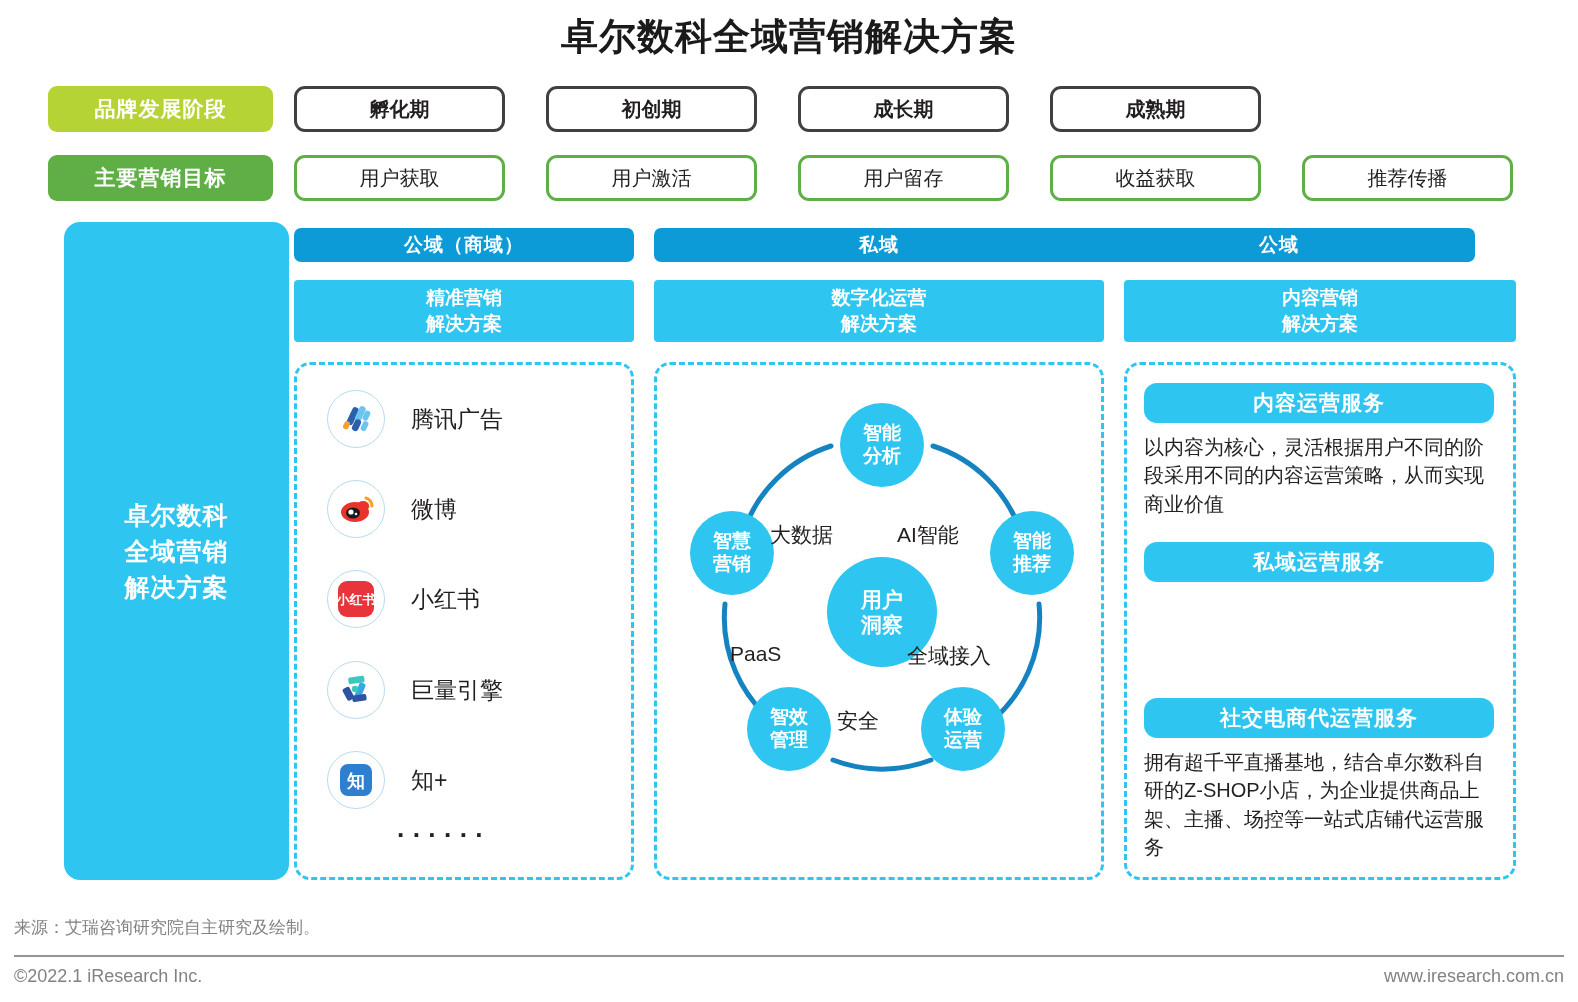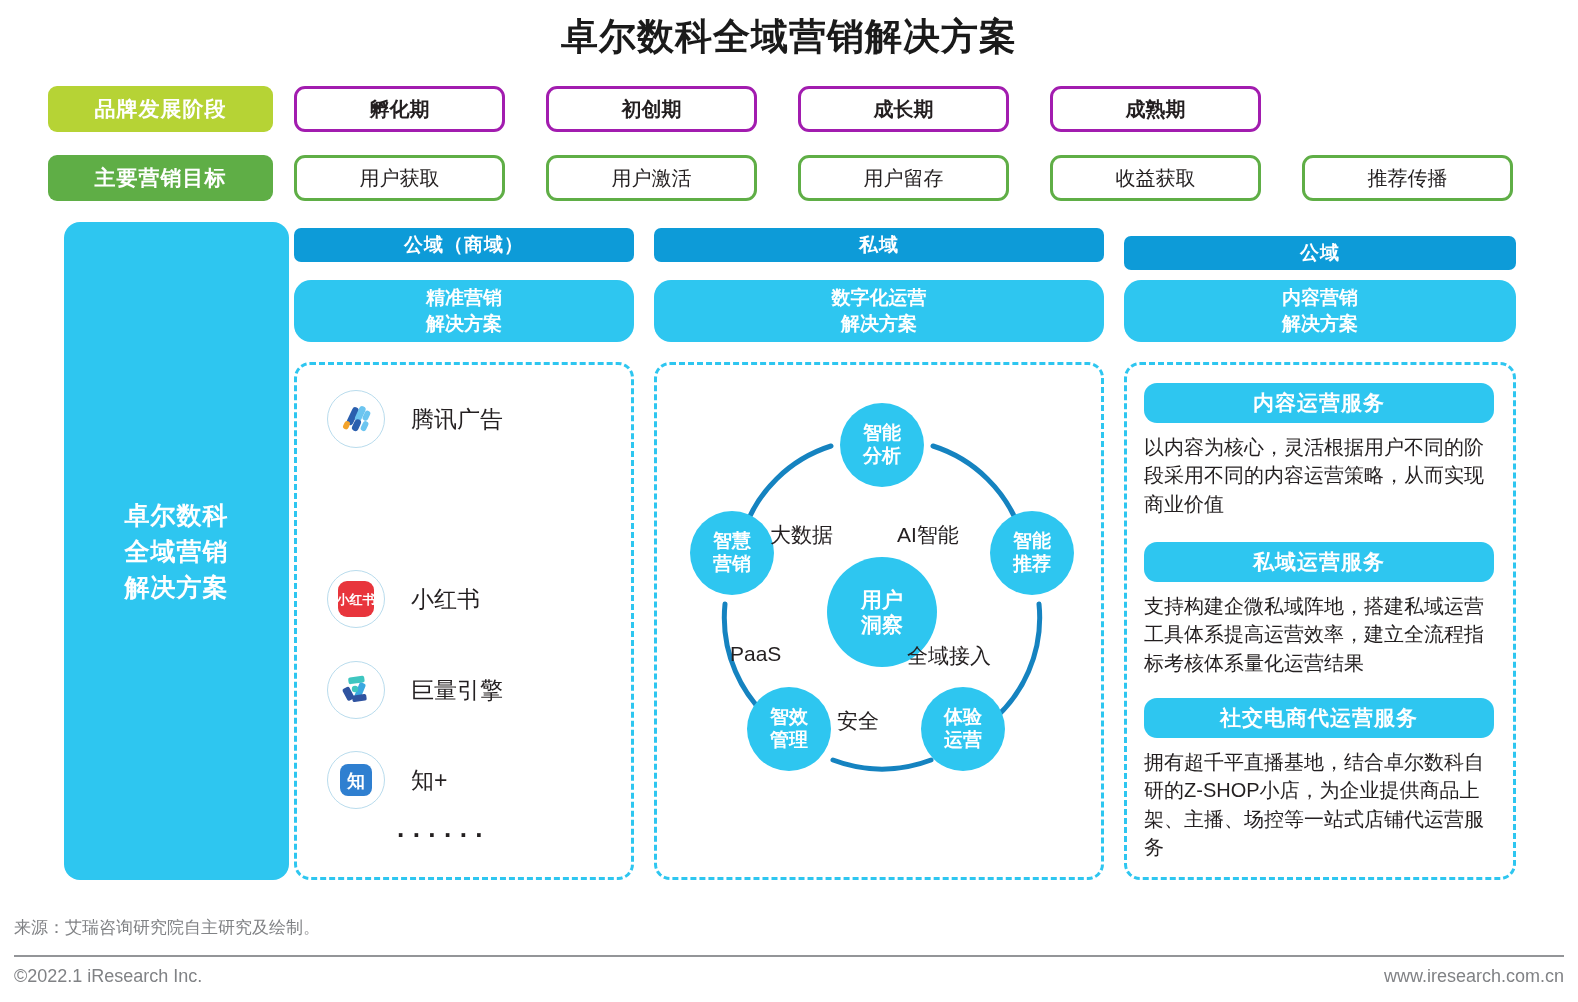--- a/index.html
+++ b/index.html
@@ -31,42 +31,42 @@
   #lbl-stage{top:86px;background:#b6d335;}
   #lbl-goal{top:155px;background:#5fae46;}
 
   
   .cell{
     position:absolute;height:46px;width:211px;
     border-radius:11px;background:#ffffff;
     display:flex;align-items:center;justify-content:center;
     box-sizing:border-box;
   }
-  .cell.stage{top:86px;border:3px solid #a21caf;font-weight:bold;font-size:20px;}
+  .cell.stage{top:86px;border:3px solid #404040;font-weight:bold;font-size:20px;}
   .cell.goal{top:155px;border:3px solid #5fae46;font-weight:normal;font-size:20px;}
 
   
   .brandpanel{
     position:absolute;left:64px;top:222px;width:225px;height:658px;
     background:#2ec6f0;border-radius:16px;
     display:flex;align-items:center;justify-content:center;
     color:#ffffff;font-size:25px;font-weight:bold;line-height:1.45;
     text-align:center;letter-spacing:1px;
   }
 
   
   .colhead{
     position:absolute;height:34px;border-radius:7px;
     background:#0d9bd8;color:#ffffff;
     display:flex;align-items:center;justify-content:center;
     font-size:19px;font-weight:bold;letter-spacing:1px;
     top:228px;
   }
   .colsub{
-    position:absolute;height:62px;border-radius:17px;
+    position:absolute;height:62px;border-radius:4px;
     background:#2ec6f0;color:#ffffff;
     display:flex;align-items:center;justify-content:center;
     font-size:19px;font-weight:bold;line-height:1.35;text-align:center;
     top:280px;
   }
 
   
   .dashpanel{
     position:absolute;top:362px;height:518px;
     border:3px dashed #2ec6f0;border-radius:16px;
@@ -152,21 +152,21 @@
   <div class="brandpanel">
     <div>
       <div>卓尔数科</div>
       <div>全域营销</div>
       <div>解决方案</div>
     </div>
   </div>
 
   <div class="colhead" style="left:294px;width:340px;">公域（商域）</div>
   <div class="colhead" style="left:654px;width:450px;">私域</div>
-  <div class="colhead" style="left:1124px;width:392px;margin-top:8px;">公域</div>
+  <div class="colhead" style="left:1083px;width:392px;">公域</div>
 
   <div class="colsub" style="left:294px;width:340px;">
     <div>
       <div>精准营销</div>
       <div>解决方案</div>
     </div>
   </div>
   <div class="colsub" style="left:654px;width:450px;">
     <div>
       <div>数字化运营</div>
@@ -192,20 +192,34 @@
               <rect class="tx-bar" x="28" y="11" width="6" height="11" rx="3" fill="#6cc5f0" transform="rotate(25 31 16.5)"></rect>
               <rect class="tx-bar" x="7" y="22" width="6" height="9" rx="3" fill="#f3a32b" transform="rotate(25 10 26.5)"></rect>
               <rect class="tx-bar" x="17" y="20" width="7" height="13" rx="3.5" fill="#2b5fae" transform="rotate(25 20.5 26.5)"></rect>
               <rect class="tx-bar" x="26" y="22" width="6" height="11" rx="3" fill="#6cc5f0" transform="rotate(25 29 27.5)"></rect>
             </g>
           </svg>
         </div>
         <div class="logoname">腾讯广告</div>
       </div>
 
+      <div class="logorow" style="top:115px">
+        <div class="logocircle">
+          <svg width="40" height="40" viewBox="0 0 40 40">
+            <path d="M30 9 a9 9 0 0 1 6 8" stroke="#f7a128" stroke-width="3" fill="none" stroke-linecap="round"></path>
+            <path d="M29 14 a5 5 0 0 1 3 4" stroke="#f7a128" stroke-width="3" fill="none" stroke-linecap="round"></path>
+            <ellipse cx="19" cy="23" rx="14" ry="10" fill="#e8342a"></ellipse>
+            <ellipse cx="27" cy="17" rx="6" ry="5" fill="#e8342a"></ellipse>
+            <ellipse cx="17" cy="24" rx="7" ry="5.5" fill="#1a1a1a"></ellipse>
+            <circle cx="15" cy="23" r="2.6" fill="#ffffff"></circle>
+            <circle cx="20" cy="25" r="1.3" fill="#ffffff"></circle>
+          </svg>
+        </div>
+        <div class="logoname">微博</div>
+      </div>
 
       <div class="logorow" style="top:205px">
         <div class="logocircle">
           <svg width="42" height="42" viewBox="0 0 42 42">
             <rect x="3" y="3" width="36" height="36" rx="9" fill="#e8353c"></rect>
             <text x="21" y="26" font-size="13" font-weight="bold" fill="#ffffff" text-anchor="middle" font-family="'DejaVu Sans',sans-serif">小红书</text>
           </svg>
         </div>
         <div class="logoname">小红书</div>
       </div>
@@ -300,21 +314,20 @@
       <div class="edgelabel" style="left:73px;top:277px;">PaaS</div>
     </div>
   </div>
 
   <div class="dashpanel" style="left:1124px;width:392px;">
 
     <div class="svc-title" style="left:17px;top:18px;width:350px;">内容运营服务</div>
     <div class="svc-body" style="left:17px;top:68px;width:358px;">以内容为核心，灵活根据用户不同的阶段采用不同的内容运营策略，从而实现商业价值</div>
 
     <div class="svc-title" style="left:17px;top:177px;width:350px;">私域运营服务</div>
-    <div class="svc-body" style="left:17px;top:227px;width:358px;">支持构建企微私域阵地，搭建私域运营工具体系提高运营效率，建立全流程指标考核体系量化运营结果</div>
 
     <div class="svc-title" style="left:17px;top:333px;width:350px;">社交电商代运营服务</div>
     <div class="svc-body" style="left:17px;top:383px;width:358px;">拥有超千平直播基地，结合卓尔数科自研的Z-SHOP小店，为企业提供商品上架、主播、场控等一站式店铺代运营服务</div>
   </div>
 
   <div class="source">来源：艾瑞咨询研究院自主研究及绘制。</div>
   <div class="rule"></div>
   <div class="copy">©2022.1 iResearch Inc.</div>
   <div class="url">www.iresearch.com.cn</div>
 

